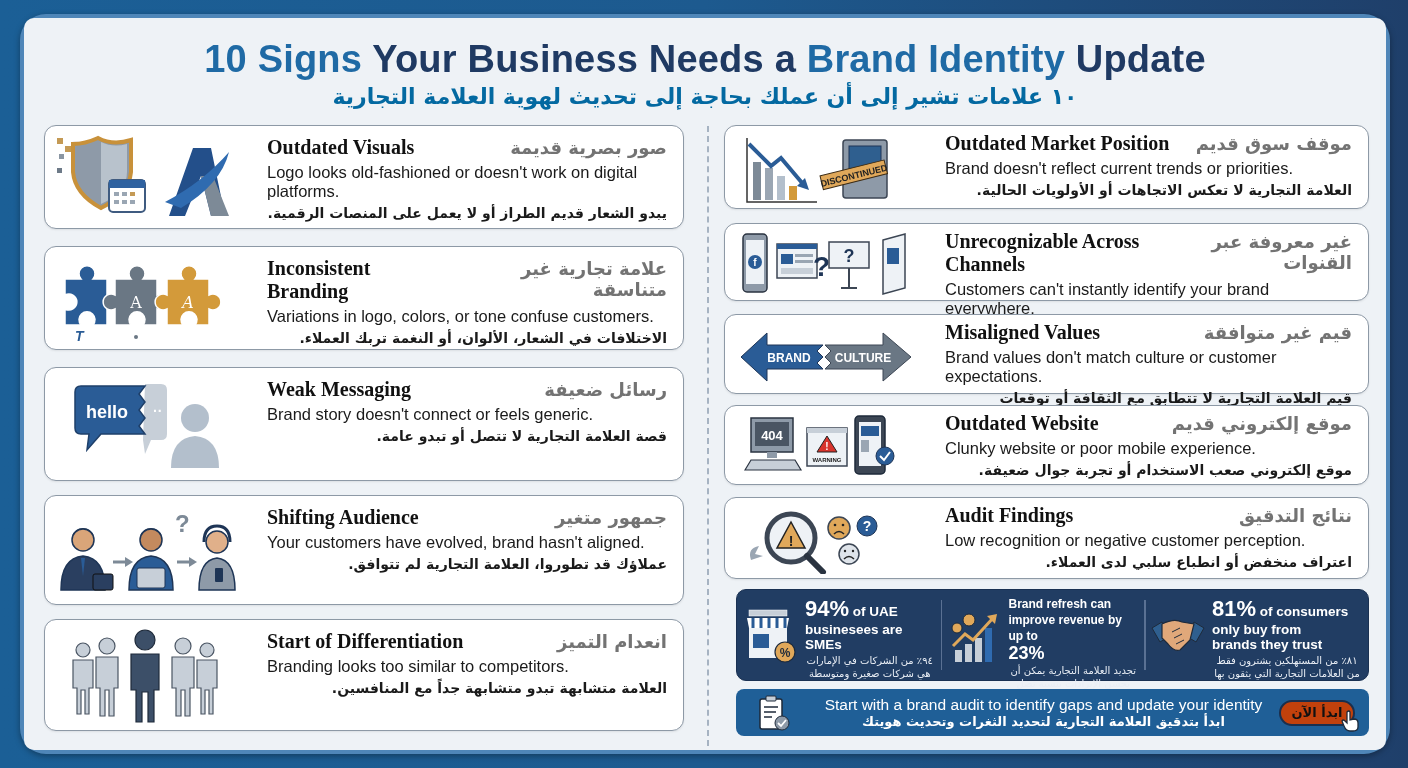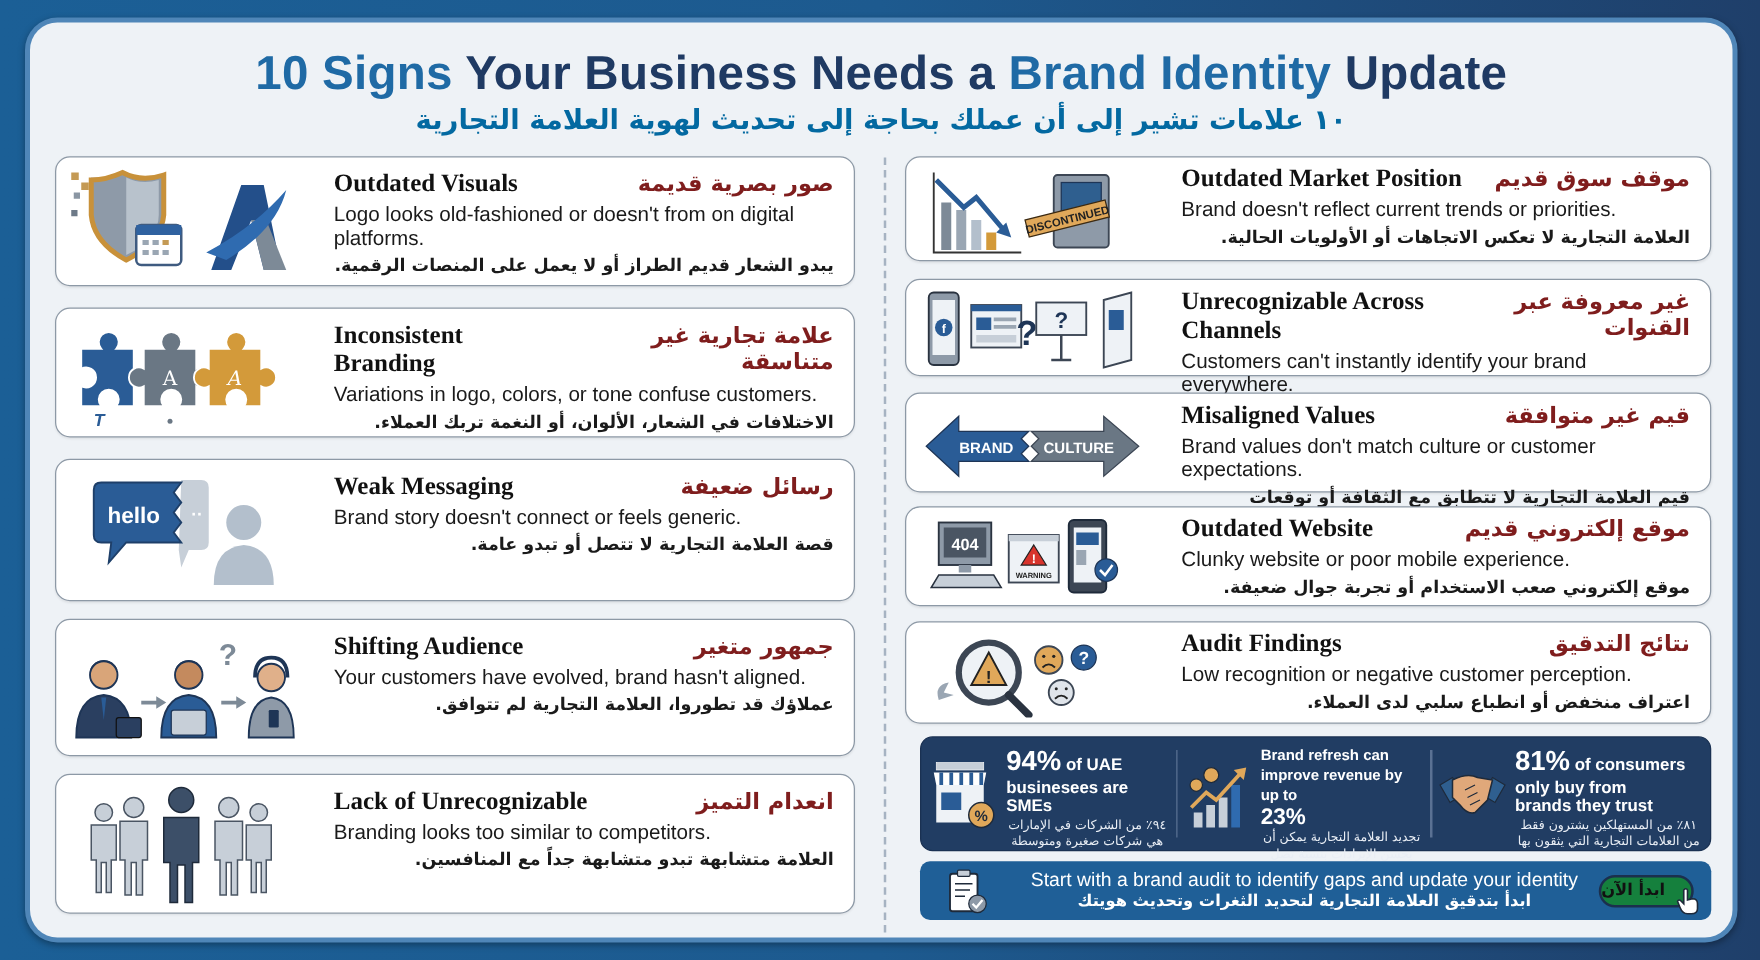--- a/index.html
+++ b/index.html
@@ -8,21 +8,21 @@
     font-family: "Liberation Sans", "DejaVu Sans", sans-serif;
     background: linear-gradient(90deg, #1b5f96 0%, #1d5a8f 50%, #1f3f6a 100%);
     position: relative;
   }
   .frame {
     position: absolute; left: 20px; top: 14px; width: 1370px; height: 740px;
     border-radius: 26px; background: #4f86b8; padding: 4px;
     box-shadow: 0 2px 6px rgba(0,0,0,0.35);
   }
   .panel {
-    width: 100%; height: 100%; border-radius: 22px;
+    width: 100%; height: 100%; border-radius: 10px;
     background: #eef2f6; position: relative;
   }
   .title {
     position: absolute; top: 20px; left: 0; right: 0; text-align: center;
     font-size: 38px; font-weight: bold; color: #1f3a63; letter-spacing: 0.2px;
   }
   .title .accent { color: #1f6aa5; }
   .subtitle {
     position: absolute; top: 66px; left: 0; right: 0; text-align: center;
     font-family: "DejaVu Sans", sans-serif; font-size: 22px; font-weight: bold; color: #0369a1;
@@ -34,21 +34,21 @@
   }
   .card {
     position: absolute; background: #fff; border: 1.5px solid #8d99a6;
     border-radius: 12px; box-shadow: 0 1px 2px rgba(0,0,0,0.08);
   }
   .card .icon-area { position: absolute; left: 8px; top: 6px; width: 200px; height: calc(100% - 12px); }
   .card .txt { position: absolute; left: 222px; right: 16px; top: 10px; }
   .rcard .txt { left: 220px; }
   .head { display: flex; justify-content: space-between; align-items: baseline; }
   .head .en { font-size: 20px; font-weight: bold; color: #111; font-family: Liberation Serif, serif; }
-  .head .ar { font-family: "DejaVu Sans", sans-serif; font-size: 18px; font-weight: bold; color: #7f1d1d; direction: rtl; }
+  .head .ar { font-family: "DejaVu Sans", sans-serif; font-size: 18px; font-weight: bold; color: #737373; direction: rtl; }
   .desc { font-size: 16.5px; color: #1a1a1a; margin-top: 4px; }
   .desc-ar { font-family: "DejaVu Sans", sans-serif; font-size: 14px; color: #1a1a1a; direction: rtl; text-align: right; margin-top: 4px; font-weight: bold; }
   .stats {
     position: absolute; left: 712px; top: 571px; width: 633px; height: 92px;
     background: #213d63; border-radius: 10px; border: 1.5px solid #1a3152; color: #fff;
     display: flex;
   }
   .stat { flex: 1; display: flex; align-items: flex-start; padding: 6px 6px; position: relative; }
   .stat + .stat::before {
     content: ""; position: absolute; left: 0; top: 10px; bottom: 10px; width: 1.5px; background: #5a7193;
@@ -61,22 +61,22 @@
   .cta {
     position: absolute; left: 712px; top: 671px; width: 633px; height: 47px;
     background: #1f5f97; border-radius: 8px; display: flex; align-items: center; color: #fff;
   }
   .cta .c-icon { width: 40px; height: 40px; margin-left: 18px; flex: none; }
   .cta .c-text { flex: 1; text-align: center; padding-left: 14px; }
   .cta .c-en { font-size: 15.5px; font-weight: normal; }
   .cta .c-ar { font-family: "DejaVu Sans", sans-serif; font-size: 13px; direction: rtl; font-weight: bold; }
   .cta-btn {
     margin-right: 14px; width: 76px; height: 26px; border-radius: 13px;
-    background: #15803d; border: 2px solid #1b2f4d; color: #111; font-family: "DejaVu Sans", sans-serif;
-    font-size: 13px; font-weight: bold; display: flex; align-items: center; justify-content: flex-end;
+    background: #c2410c; border: 2px solid #1b2f4d; color: #111; font-family: "DejaVu Sans", sans-serif;
+    font-size: 13px; font-weight: bold; display: flex; align-items: center; justify-content: center;
     direction: rtl; position: relative; cursor: pointer;
   }
   .cta-btn .hand { position: absolute; right: -8px; top: 8px; width: 20px; height: 22px; }
   svg { display: block; }
 </style>
 </head>
 <body>
 
 <div class="frame">
   <div class="panel">
@@ -109,21 +109,21 @@
           <path d="M116 84 L140 16 L158 16 L172 84 L158 84 L148 44 L132 84Z" fill="#234f8a"></path>
           <path d="M158 84 L148 44 L160 44 L176 84Z" fill="#7d8a97"></path>
           <path d="M112 70 Q150 50 176 20 Q168 52 128 76Z" fill="#2f6bb0"></path>
         </svg>
       </div>
       <div class="txt">
         <div class="head">
             <span class="en">Outdated Visuals</span>
             <span class="ar">صور بصرية قديمة</span>
           </div>
-        <div class="desc">Logo looks old-fashioned or doesn't from on digital platforms.</div>
+        <div class="desc">Logo looks old-fashioned or doesn't work on digital platforms.</div>
         <div class="desc-ar">يبدو الشعار قديم الطراز أو لا يعمل على المنصات الرقمية.</div>
       </div>
     </div>
 
     <div class="card" style="left:20px; top:228px; width:640px; height:104px;">
       <div class="icon-area">
         <svg width="200" height="92" viewBox="0 0 200 92">
           <path d="M12 26 H28 a8 8 0 1 1 12 0 H54 V42 a8 8 0 1 1 0 14 V72 H40 a8 8 0 1 0 -12 0 H12 V56 a8 8 0 1 0 0 -14Z" fill="#2a5c96" stroke="#fff" stroke-width="1.5"></path>
           <path d="M62 26 H78 a8 8 0 1 1 12 0 H104 V42 a8 8 0 1 1 0 14 V72 H90 a8 8 0 1 0 -12 0 H62 V56 a8 8 0 1 1 0 -14Z" fill="#6a7784" stroke="#fff" stroke-width="1.5"></path>
           <text x="83" y="55" font-family="DejaVu Serif, serif" font-size="16" fill="#fff" text-anchor="middle">A</text>
@@ -209,21 +209,21 @@
               <path d="M119 31 H141 V62 H137 V90 H132 V64 H128 V90 H123 V62 H119Z"></path>
             <circle cx="154" cy="24" r="7"></circle>
               <path d="M144 34 H164 V62 H160 V88 H156 V64 H152 V88 H148 V62 H144Z"></path>
           </g>
           <circle cx="92" cy="14" r="10" fill="#3c4f68" stroke="#1e2a3a" stroke-width="1.2"></circle>
           <path d="M78 28 H106 V64 H101 V96 H95 V66 H89 V96 H83 V64 H78Z" fill="#3c4f68" stroke="#1e2a3a" stroke-width="1.2"></path>
         </svg>
       </div>
       <div class="txt">
         <div class="head">
-            <span class="en">Lack of Unrecognizable</span>
+            <span class="en">Start of Differentiation</span>
             <span class="ar">انعدام التميز</span>
           </div>
         <div class="desc">Branding looks too similar to competitors.</div>
         <div class="desc-ar">العلامة متشابهة تبدو متشابهة جداً مع المنافسين.</div>
       </div>
     </div>
 
     <div class="card rcard" style="left:700px; top:107px; width:645px; height:84px;">
       <div class="icon-area">
         <svg width="200" height="72" viewBox="0 0 200 72">

